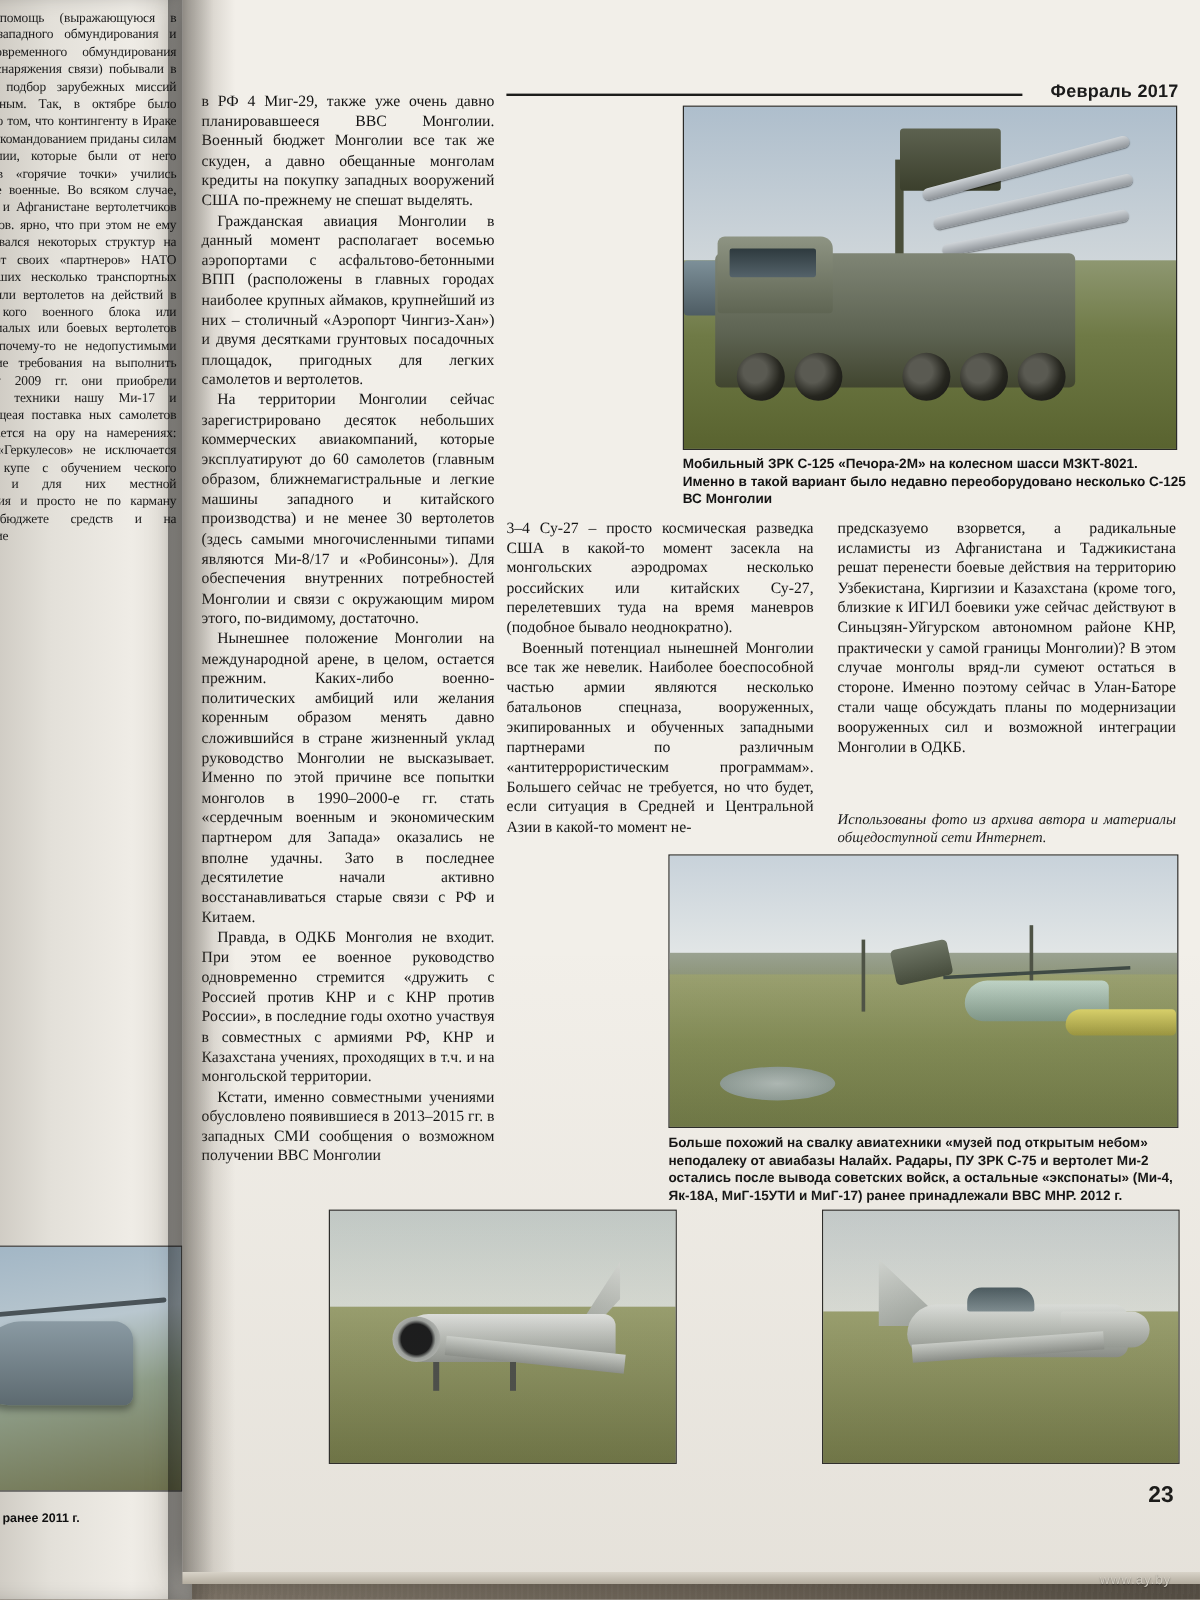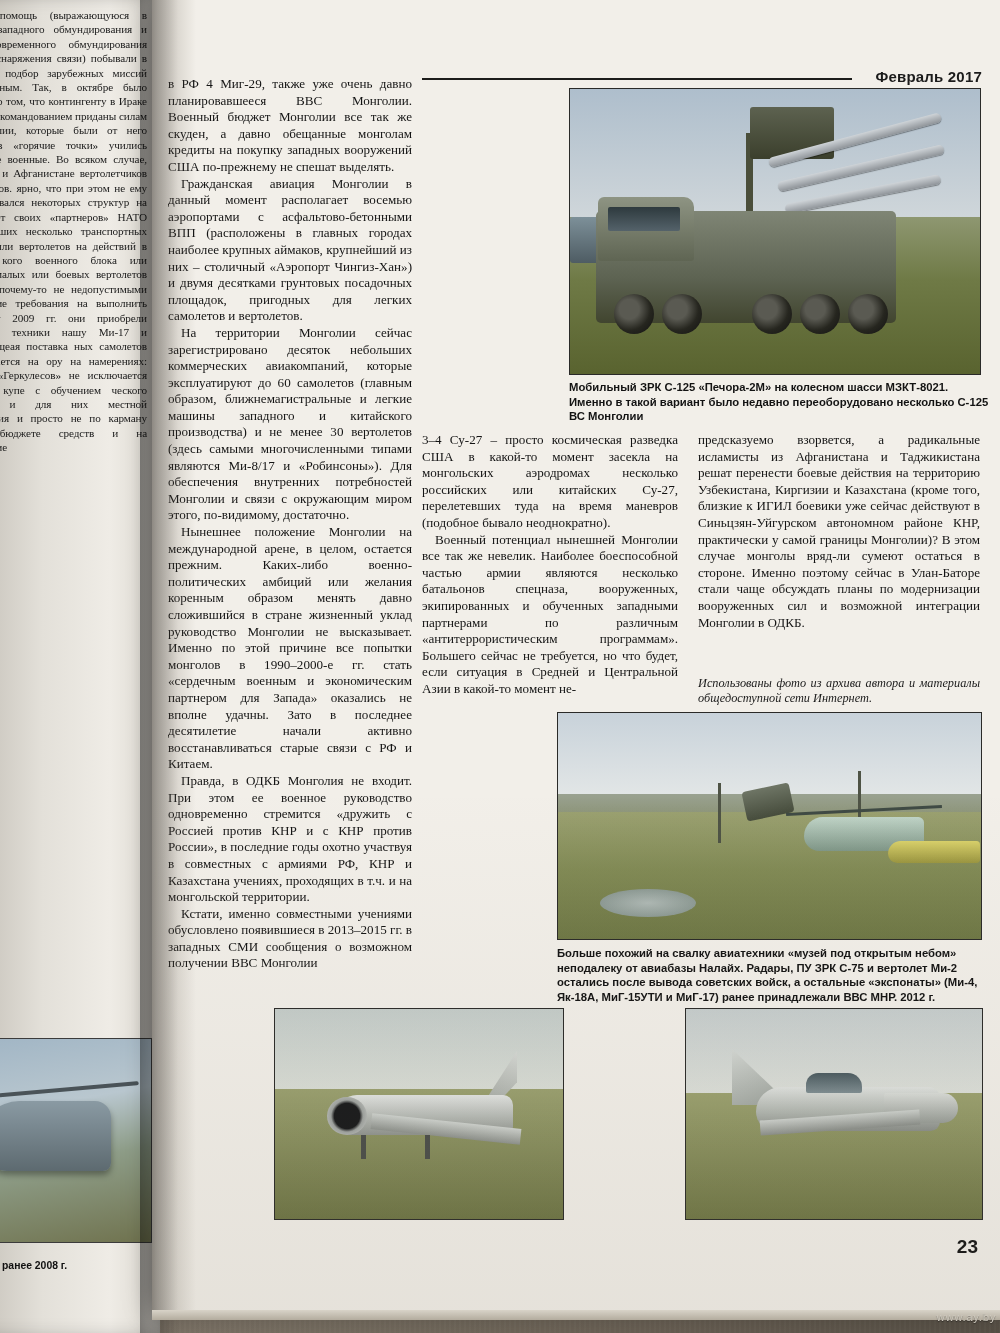--- a/index.html
+++ b/index.html
@@ -278,21 +278,21 @@
 
   
   #pagenum {
     position: absolute; right: 22px; bottom: 52px;
     font-family: "Liberation Sans", sans-serif;
     font-weight: 700; font-size: 19px; color:#141414;
   }
 
   
   #watermark {
-    position: absolute; right: 4px; bottom: 10px;
+    position: absolute; right: 24px; bottom: 10px;
     font-family: "Liberation Sans", sans-serif;
     font-size: 11.5px; color: #cfcabf; letter-spacing:.6px;
     z-index: 9; text-shadow: 0 1px 1px rgba(0,0,0,.4);
   }
 
   
   #page-bottom-edge {
     position:absolute; left:152px; top:1310px; width:848px; height:10px;
     background: linear-gradient(180deg,#d8d3c8,#b3ac9e);
     z-index:5;
@@ -304,21 +304,21 @@
 <div id="desk"></div>
 
 <div id="left-page">
   <div class="lp-text">ственную помощь (выражающуюся в поставках западного обмундирования и прочего современного обмундирования кое-какого снаряжения связи) побывали в Ираке при подбор зарубежных миссий были штатным. Так, в октябре было сообщение о том, что контингенту в Ираке оставшихся командованием приданы силам ВС Монголии, которые были от него казармы» в «горячие точки» учились монгольские военные. Во всяком случае, их в Ираке и Афганистане вертолетчиков или связистов.
 
 ярно, что при этом не ему же потребовался некоторых структур на известно, от своих «партнеров» НАТО всегда бывших несколько транспортных самолетов или вертолетов на действий в интересах кого военного блока или подобных малых или боевых вертолетов нее время почему-то не недопустимыми американские требования на выполнить лишь одну 2009 гг. они приобрели вертолетной техники нашу Ми-17 и машиной ещеая поставка ных самолетов Ми-17 остается на ору на намерениях: вертолеты «Геркулесов» не исключается машин, в купе с обучением ческого персонала и для них местной обслуживания и просто не по карману военном бюджете средств и на приобретение</div>
   <div class="lp-photo">
     <div class="blade"></div>
     <div class="heli"></div>
   </div>
-  <div class="lp-cap">ранее 2008 г.</div>
+  <div class="lp-cap">ранее 2011 г.</div>
 </div>
 
 <div id="gutter"></div>
 
 <div id="page">
 
   <div id="page-header">
     <div class="hdr-rule"></div>
     <div class="hdr-date">Февраль 2017</div>
   </div>

